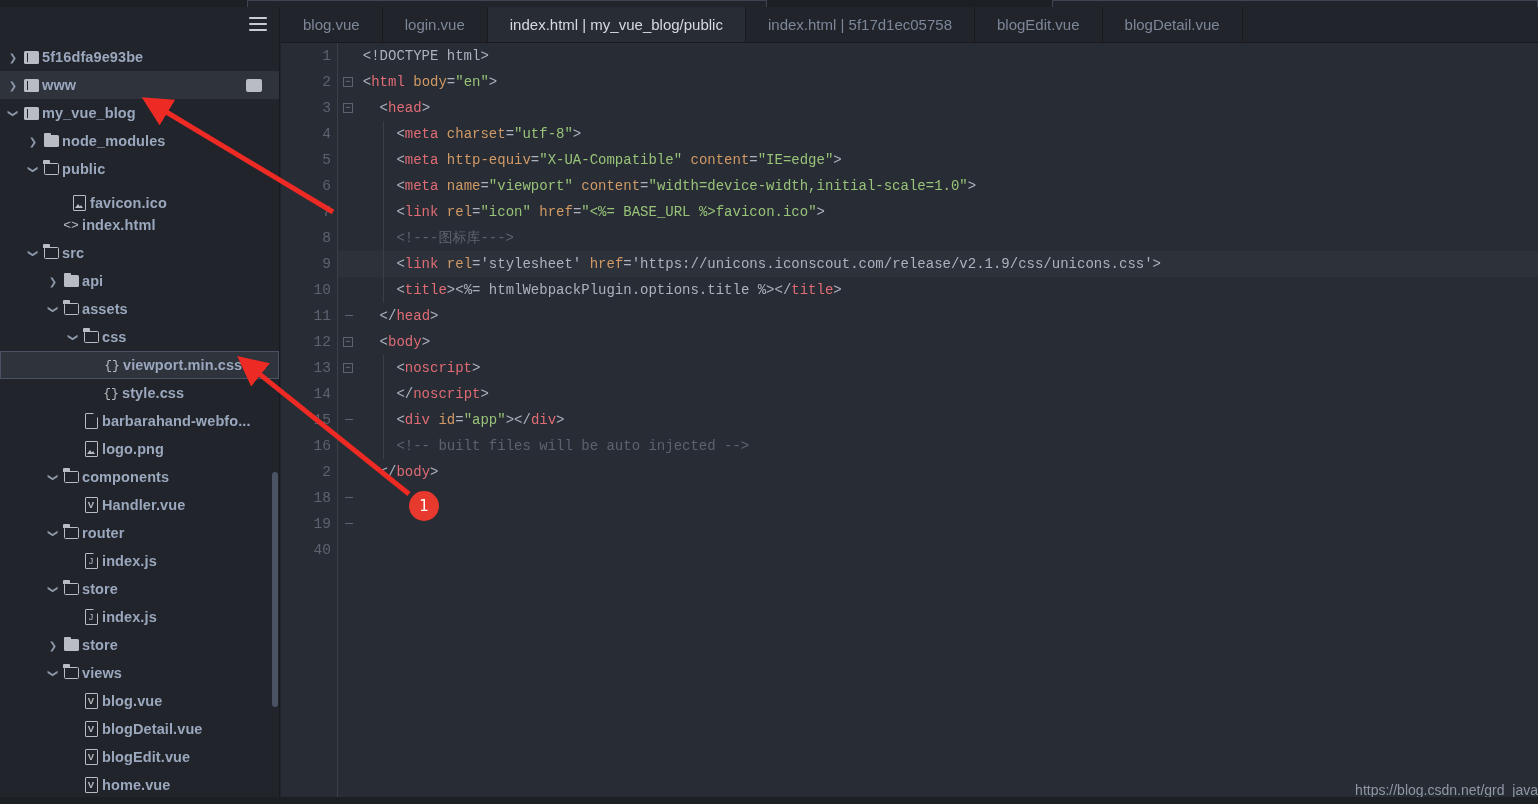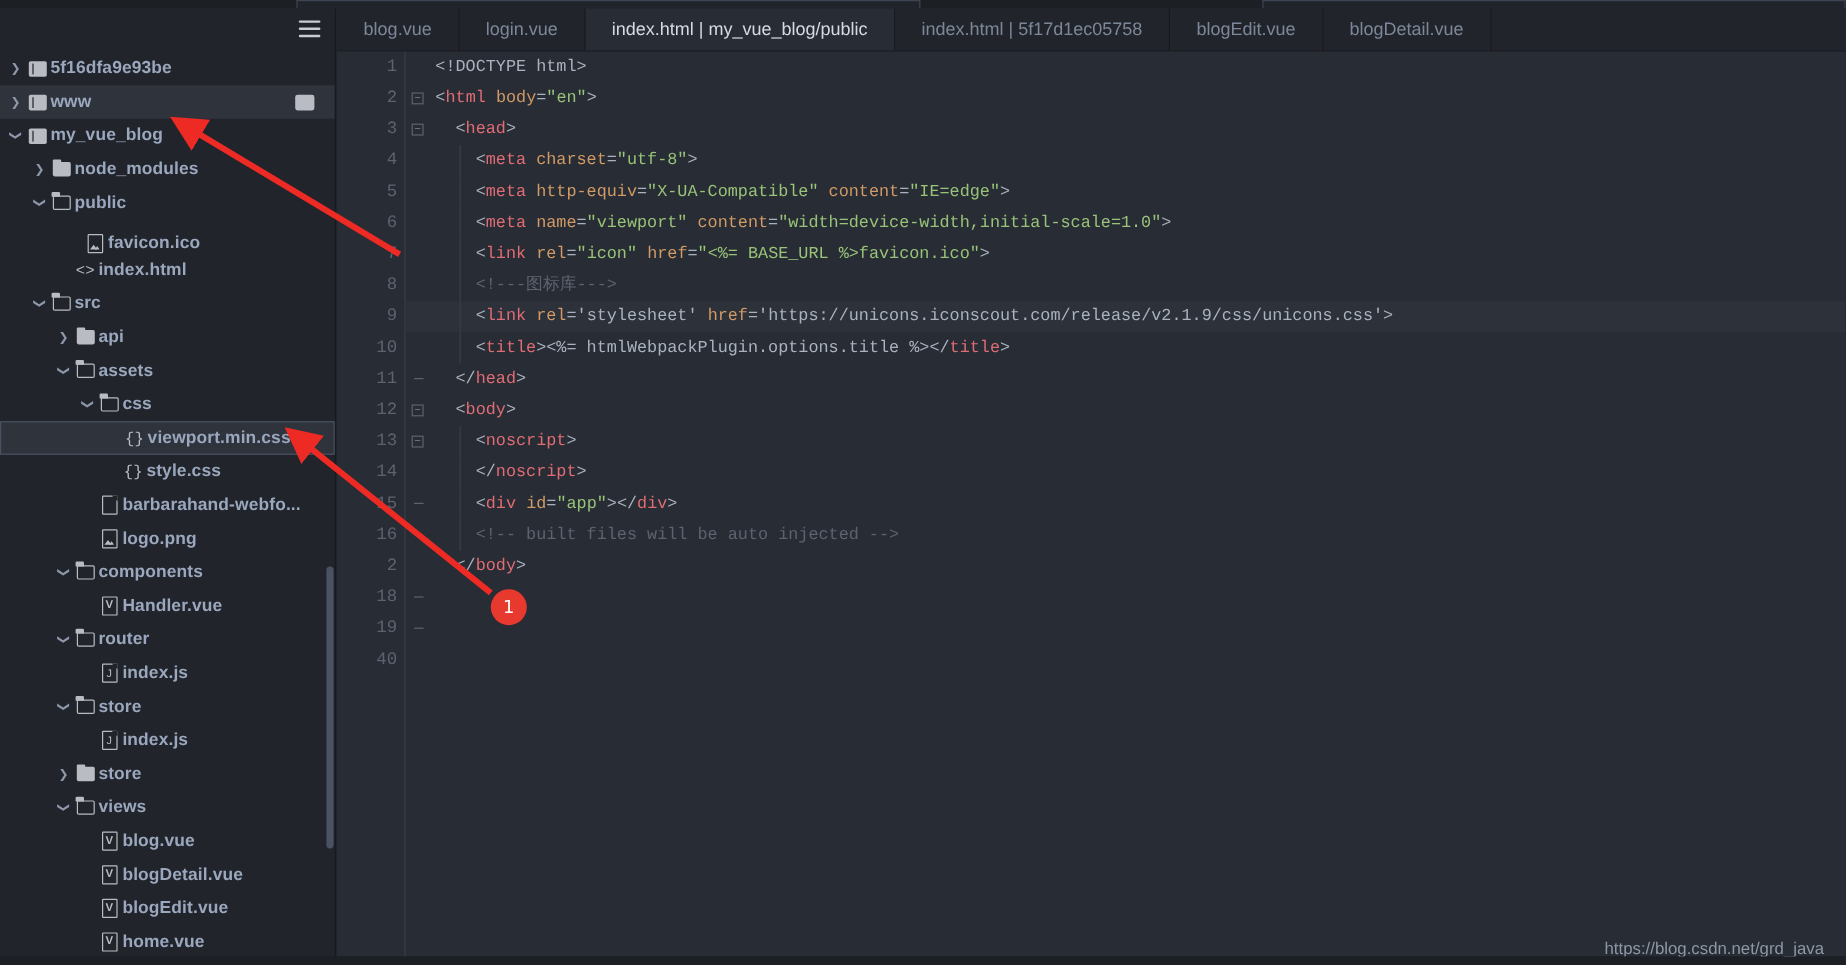--- a/index.html
+++ b/index.html
@@ -217,21 +217,21 @@
   }
   #callout-badge {
     position: absolute; left: 409px; top: 491px;
     width: 30px; height: 30px; border-radius: 50%;
     background: #e8392e; color: #fff;
     display: flex; align-items: center; justify-content: center;
     font-size: 15px; font-family: "DejaVu Sans", sans-serif;
   }
 
   #watermark {
-    position: absolute; right: 18px; bottom: 6px;
+    position: absolute; right: 0; bottom: 6px;
     font-size: 14px; color: #8e97a6;
     font-family: "Liberation Sans", sans-serif;
   }
 
   #bottom-strip {
     position: absolute; left: 0; bottom: 0; width: 1538px; height: 7px;
     background: #1c1f24;
   }
 </style>
 </head>

